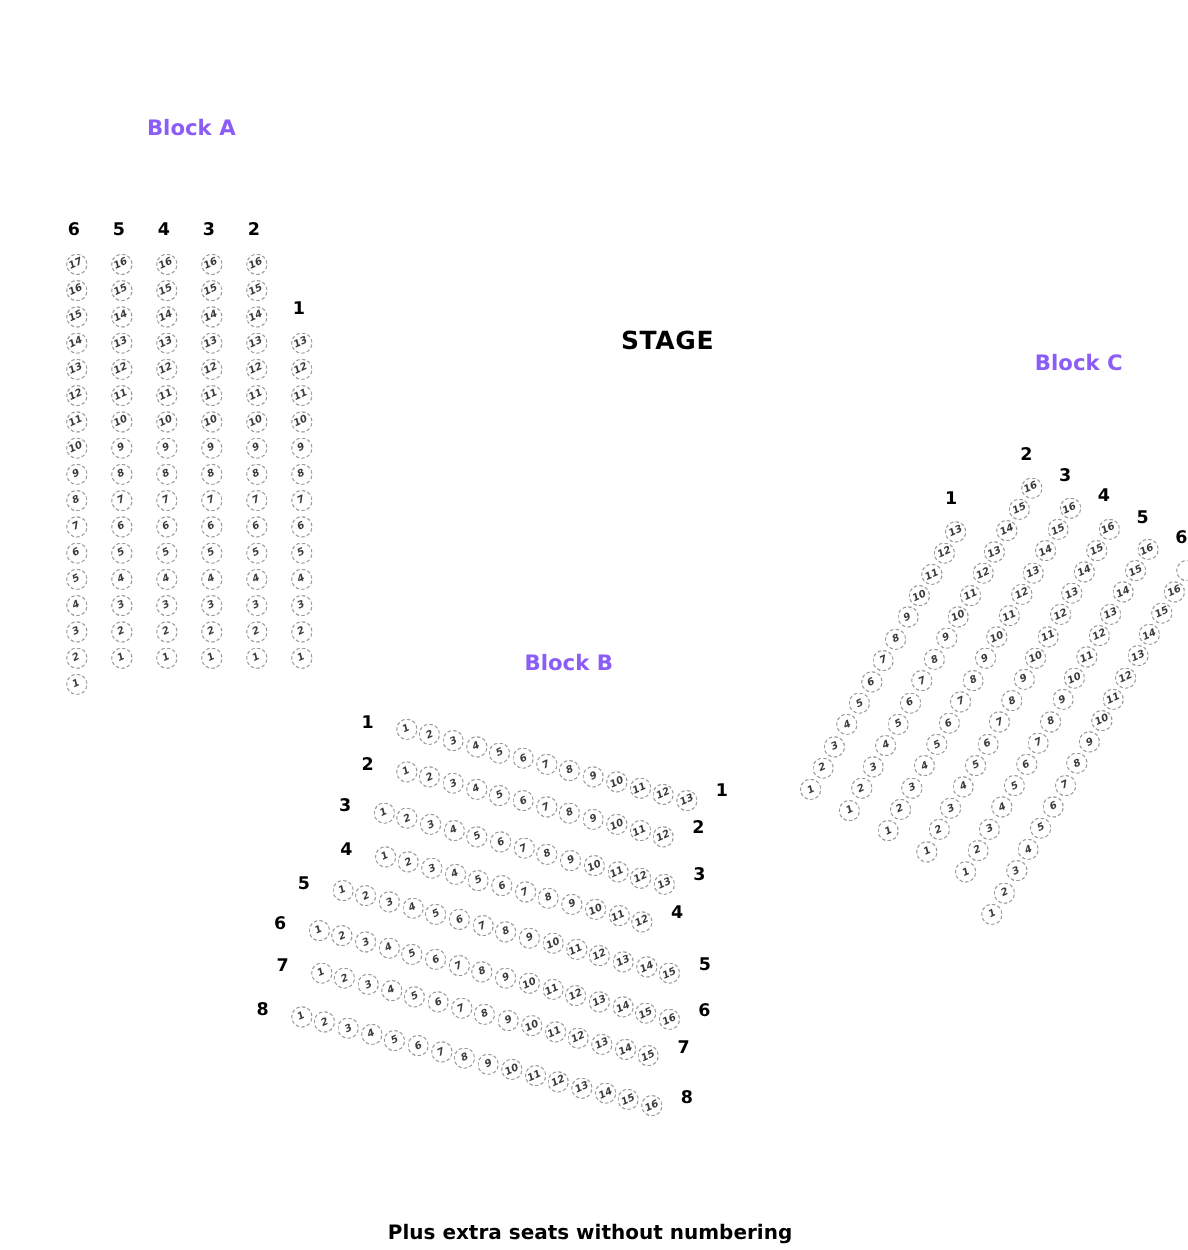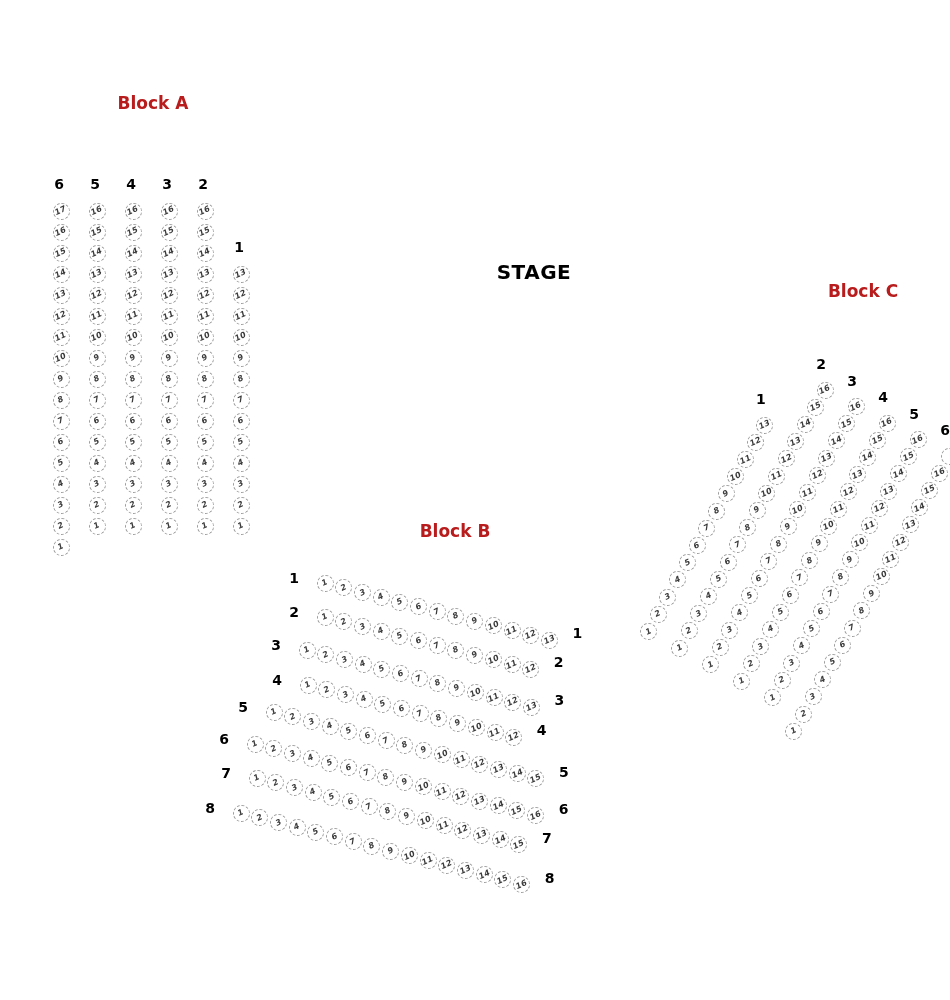--- a/index.html
+++ b/index.html
@@ -4,21 +4,21 @@
 <style>
   * { margin:0; padding:0; box-sizing:border-box; }
   html,body { background:#ffffff; }
   body {
     width:950px; height:1000px; position:relative; overflow:hidden;
     font-family:"DejaVu Sans","Liberation Sans",sans-serif;
   }
   .plan { position:absolute; inset:0; }
   .block-title {
     position:absolute; transform:translate(-50%,-50%);
-    font-size:17px; font-weight:bold; color:#b91c1c; white-space:nowrap;
+    font-size:17px; font-weight:bold; color:#8b5cf6; white-space:nowrap;
   }
   .stage-label {
     position:absolute; transform:translate(-50%,-50%);
     font-size:20px; font-weight:bold; color:#000; letter-spacing:0.5px;
   }
   .footer-note {
     position:absolute; transform:translate(-50%,-50%);
     font-size:16px; font-weight:bold; color:#000; white-space:nowrap;
   }
   .grid-label {
@@ -972,13 +972,14 @@
         <span>3</span>
       </div>
       <div class="seat" style="left: 795px; top: 705.5px;">
         <span>2</span>
       </div>
       <div class="seat" style="left: 785.3px; top: 722.7px;">
         <span>1</span>
       </div>
     </div>
 
+  <div class="footer-note" style="left:472px; top:986px;">Plus extra seats without numbering</div>
 </div>
 
 </body></html>

